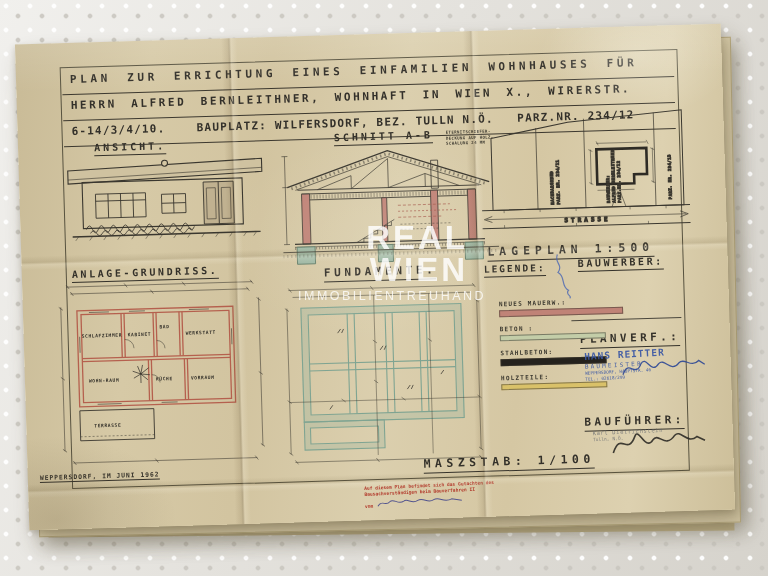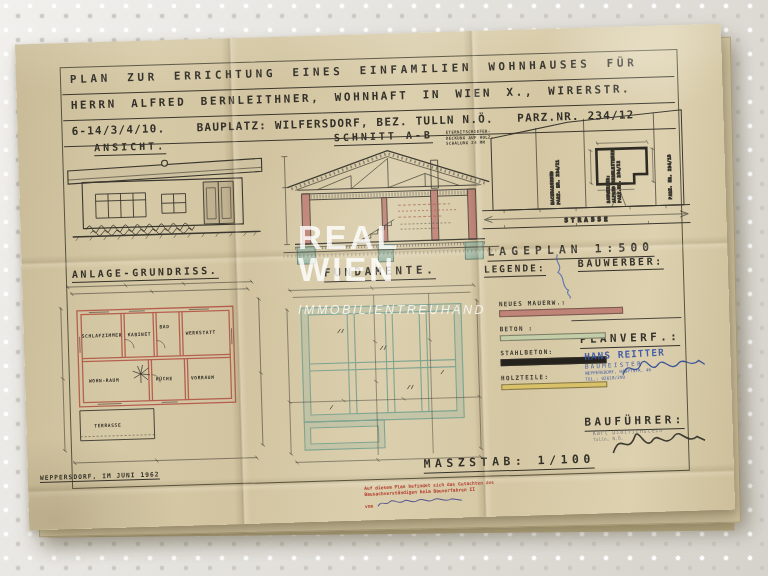--- a/index.html
+++ b/index.html
@@ -67,27 +67,27 @@
   .stamp-blue .sa{font-size:4.4px;margin-top:1px;}
   .stamp-faint{position:absolute;left:566px;top:402px;color:#63676d;opacity:.75;transform:rotate(-1deg);}
   .stamp-faint .f1{font-size:5.5px;letter-spacing:.6px;}
   .stamp-faint .f2{font-size:4.6px;margin-top:1px;}
   .place-date{position:absolute;left:12px;top:430px;font-size:6.3px;font-weight:bold;
     letter-spacing:1px;border-bottom:1px solid #34312a;padding-bottom:1px;}
   .red-stamp{position:absolute;left:336px;top:450px;width:175px;color:#b23a2c;transform:rotate(-1deg);}
   .red-stamp .r{font-size:4.6px;line-height:6px;font-weight:bold;}
   .red-stamp .row3{display:flex;align-items:flex-end;gap:3px;}
   .sig{position:absolute;}
-  .watermark{position:absolute;left:298px;top:222px;width:170px;text-align:left;
+  .watermark{position:absolute;left:298px;top:222px;width:170px;text-align:right;
     color:rgba(255,255,255,.82);font-family:"Liberation Sans",sans-serif;font-weight:700;}
   .wm-big{font-size:33px;line-height:32px;letter-spacing:3px;}
   .wm-o{display:inline-block;font-size:19px;transform:translateY(-9px);line-height:1;
     border-bottom:4px solid rgba(255,255,255,.82);margin-left:1px;}
-  .wm-sub{margin-top:17px;font-size:12.5px;letter-spacing:2.5px;font-weight:400;
-    color:rgba(255,255,255,.78);white-space:nowrap;font-style:italic;}
+  .wm-sub{margin-top:3px;font-size:12.5px;letter-spacing:2.5px;font-weight:400;
+    color:rgba(255,255,255,.78);white-space:nowrap;}
   svg text{font-family:"DejaVu Sans Mono",monospace;fill:#35322b;font-weight:bold;}
 </style>
 </head>
 <body>
 
 <div class="stage">
   <div class="sheet-b2"></div>
   <div class="sheet-b1"></div>
 
   <div class="paper">

